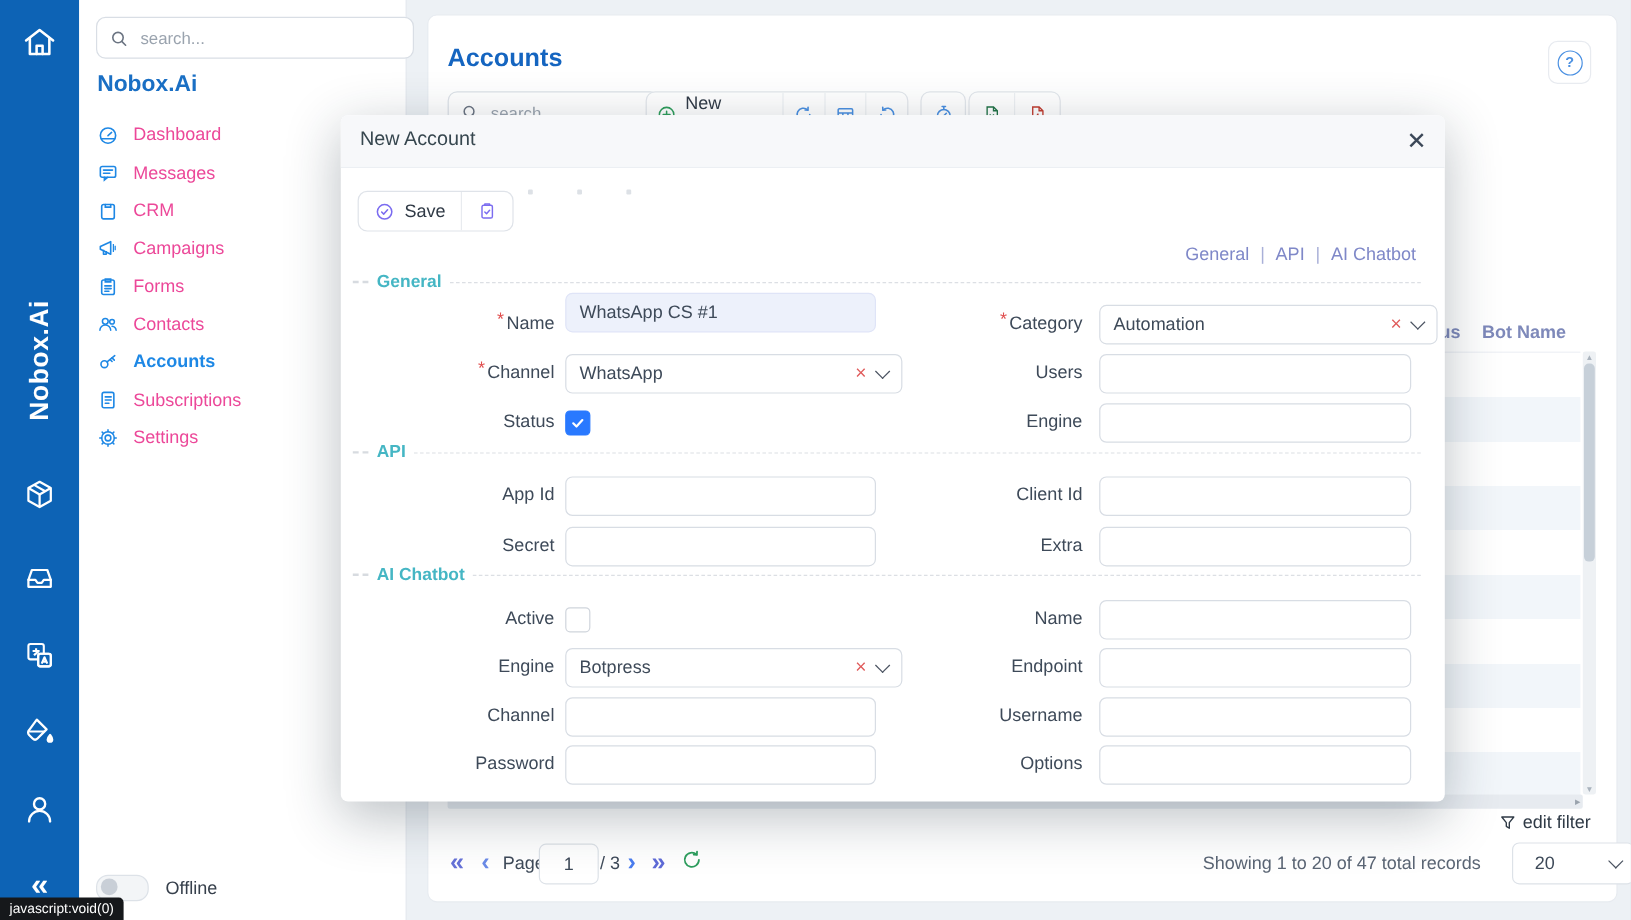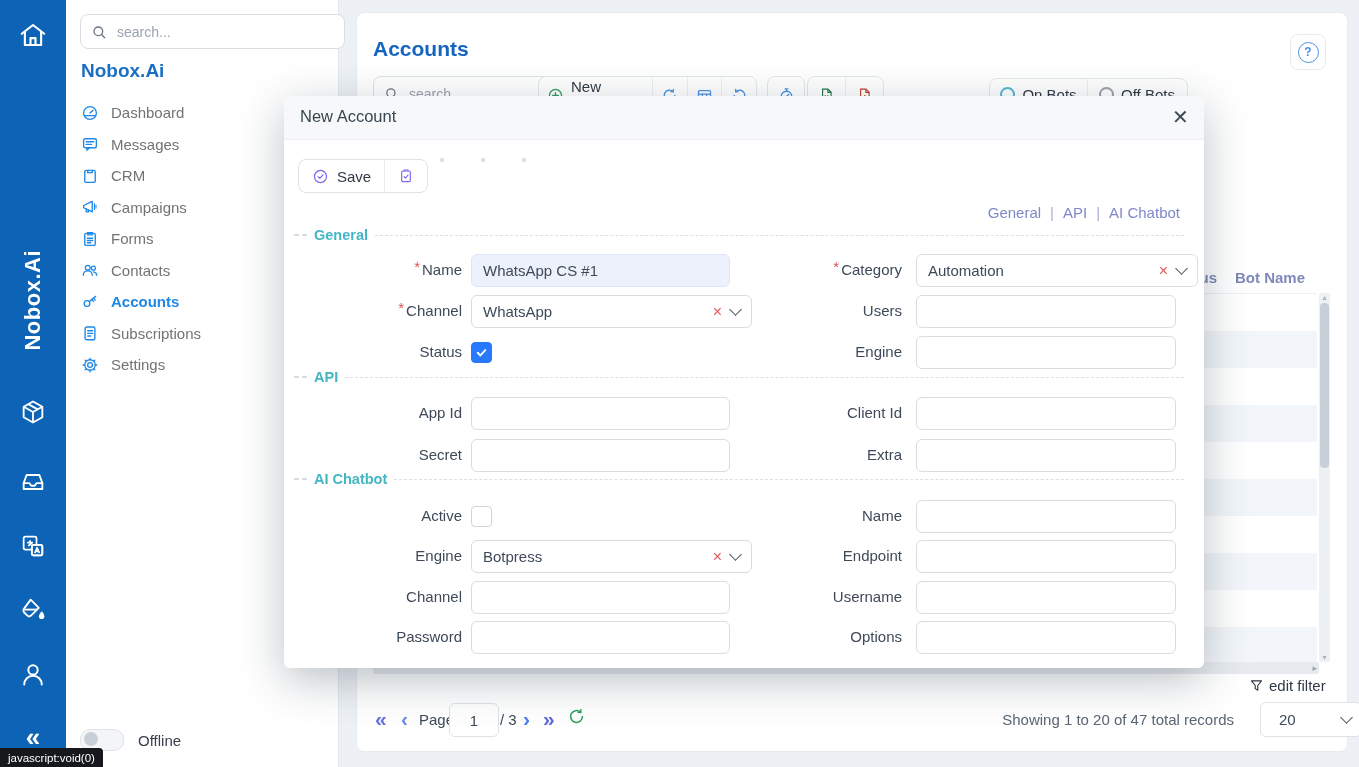--- a/index.html
+++ b/index.html
@@ -15,21 +15,21 @@
 
   
   .sidebar{left:66px;top:0;width:272px;height:767px;background:#ffffff;border-right:1px solid #e2e7ed;}
   .sb-search{position:absolute;left:14px;top:14px;width:243px;height:33px;border:1px solid #d9dee5;border-radius:8px;display:flex;align-items:center;padding:0 10px;gap:8px;background:#fff;}
   .sb-search input{border:0;outline:0;flex:1;font-size:14px;color:#3e4a59;font-family:inherit;background:transparent;}
   .sb-search input::placeholder{color:#9aa3ae;}
   .sb-brand{position:absolute;left:15px;top:60px;font-size:19px;font-weight:700;color:#1a6fc4;}
   .menu{position:absolute;left:15px;top:97px;width:240px;}
   .mi{height:31.5px;display:flex;align-items:center;gap:12px;cursor:pointer;}
   .mi .ic{color:#1e88e5;flex:0 0 18px;display:flex;}
-  .mi .lbl{font-size:15px;color:#737373;}
+  .mi .lbl{font-size:15px;color:#ec4899;}
   .mi.active .lbl{color:#1e88e5;font-weight:700;}
   .offline{position:absolute;left:14px;top:729px;display:flex;align-items:center;gap:14px;}
   .toggle{width:42px;height:20px;border-radius:10px;background:#f3f5f7;border:1px solid #dde2e8;position:relative;cursor:pointer;}
   .toggle .knob{position:absolute;left:3px;top:2px;width:14px;height:14px;border-radius:50%;background:#c9cfd7;}
   .offline .lbl{font-size:15px;color:#37404c;}
 
   
   .panel{left:356px;top:12px;width:990px;height:738px;background:#ffffff;border:1px solid #e7ebf0;border-radius:8px;}
   .pg-title{position:absolute;left:16px;top:24px;font-size:21px;font-weight:700;color:#1565c0;}
   .help-btn{position:absolute;left:933px;top:21px;width:34px;height:34px;border:1px solid #e8ebf0;border-radius:8px;background:#fff;display:flex;align-items:center;justify-content:center;cursor:pointer;}
@@ -348,30 +348,20 @@
         <span>
             <svg width="17" height="17" viewBox="0 0 24 24" fill="none" stroke="#c23b2e" stroke-width="1.6">
               <path d="M6.5 3 H14 L18.5 7.5 V21 H6.5 Z"></path>
               <path d="M14 3 V7.5 H18.5"></path>
               <path d="M9.5 17.5 C11 14 12 12 12.5 11.5 C13 13.5 14.5 16 15.5 17 C13.5 16.5 11 17 9.5 17.5 Z" stroke-width="1.4"></path>
             </svg>
           </span>
       </div>
     </div>
 
-    <div class="btn-group" style="left:632px;top:65px;height:31px;width:197px;">
-      <div class="btn-cell" style="width:81px;">
-        <span class="radio-ring"></span>
-        <span class="txt">On Bots</span>
-      </div>
-      <div class="btn-cell" style="width:82px;">
-        <span class="radio-ring gray"></span>
-        <span class="txt">Off Bots</span>
-      </div>
-    </div>
 
     <div class="th" style="left:794px;width:66px;text-align:right;">Status</div>
     <div class="th" style="left:878px;">Bot Name</div>
     <div class="rows"></div>
     <div class="vsb">
       <span class="ar" style="top:0;">▴</span>
       <div class="thumb"></div>
       <span class="ar" style="bottom:0;">▾</span>
     </div>
     <div class="hsb">
@@ -446,21 +436,21 @@
       <span class="lnk">AI Chatbot</span>
     </div>
 
     <div class="sec" style="top:131px;">
       <span class="lead"></span>
         <span class="ttl">General</span>
         <span class="line"></span>
     </div>
 
     <div class="f-lbl" style="left:16px;top:158px;" data-required="true"><span class="star">*</span><span>Name</span></div>
-    <input class="f-in filled" style="left: 187px; top: 158px;" value="WhatsApp CS #1">
+    <input class="f-in filled" style="left: 187px; top: 148px;" value="WhatsApp CS #1">
 
     <div class="f-lbl" style="left:456px;top:158px;width:162px;" data-required="true"><span class="star">*</span><span>Category</span></div>
     <div class="f-in sel" style="left:632px;top:158px;width:258px;">
       <span class="stext">Automation</span>
       <span class="x">×</span>
       <span class="chev"></span>
     </div>
 
     <div class="f-lbl" style="left:16px;top:199px;" data-required="true"><span class="star">*</span><span>Channel</span></div>
     <div class="f-in sel" style="left:187px;top:199px;">

